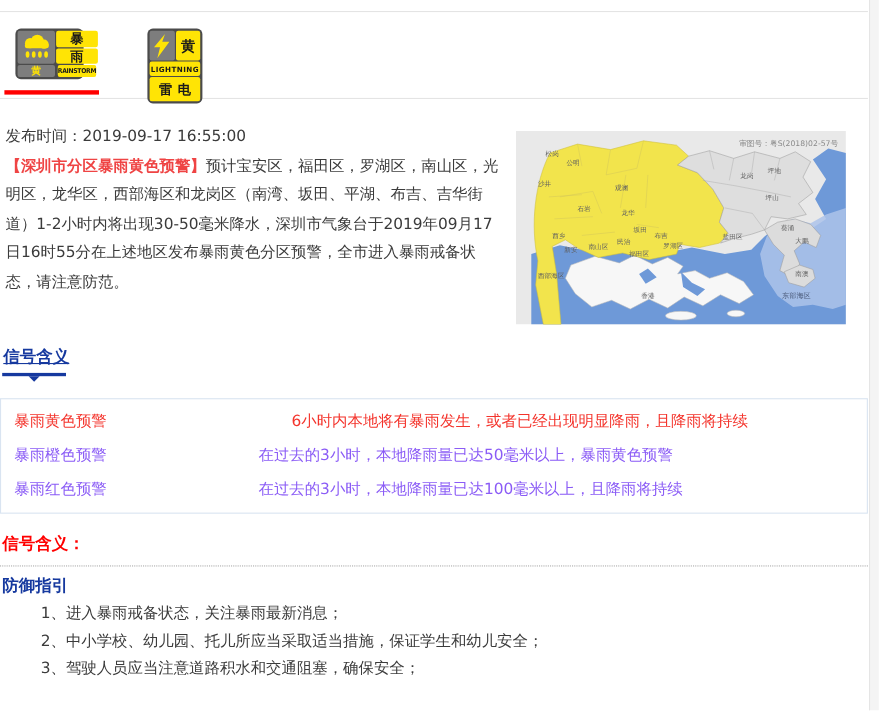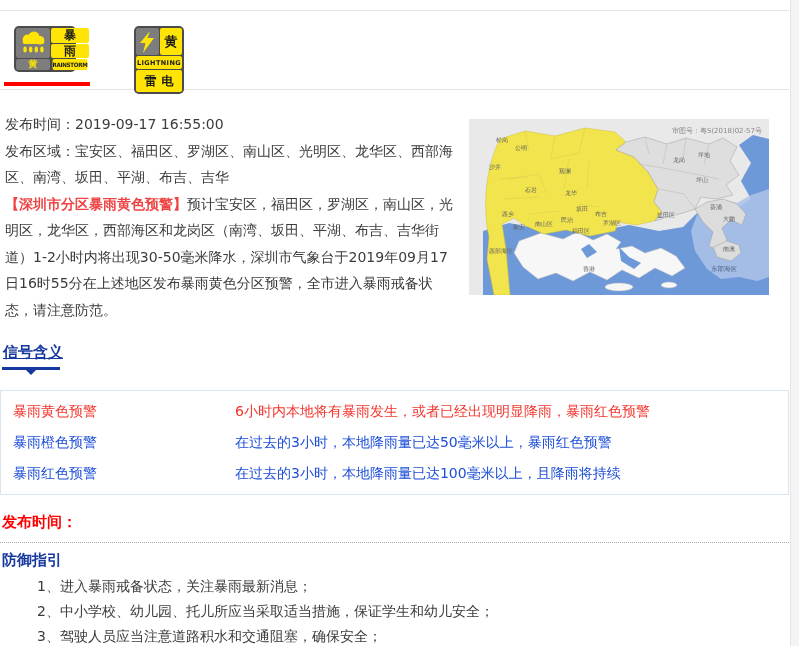--- a/index.html
+++ b/index.html
@@ -36,24 +36,24 @@
   .intro-text p { margin:0; }
   .headline { color:#ef4444; font-weight:bold; }
   .map-wrap { width:300px; height:176px; margin-left:10px; margin-top:8px; }
   .map-wrap svg { display:block; }
 
   
   .sec-title { color:#16399f; font-weight:bold; font-size:15px; margin:20px 0 0 3px;text-decoration:underline; }
   .sec-underline { width:58px; height:3px; background:#16399f; margin:5px 0 0 2px; }
   .sec-tri { width:0; height:0; border-left:5px solid transparent; border-right:5px solid transparent; border-top:5px solid #16399f; margin-left:26px; }
   .sig-table { border:1px solid #d9e4f1; margin-top:15px; padding:5px 0; }
-  .sig-row { display:flex; font-size:14px; line-height:27px; color:#1d4ed8; padding:2px 0; }
+  .sig-row { display:flex; font-size:14px; line-height:27px; color:#8b5cf6; padding:2px 0; }
   .sig-name { width:234px; padding-left:12px; }
   .sig-desc { flex:1; }
-  .sig-row.highlight { color:#f4342c; }
+  .sig-row.highlight { color:#f4342c;gap:30px; }
 
   
   .special { color:#ff0000; font-weight:bold; font-size:15px; margin:18px 0 0 2px; }
   .dotted { border-top:1px dotted #ababab; margin-top:10px; }
   .guide-title { color:#16399f; font-weight:bold; font-size:15px; margin:8px 0 0 2px; }
   .guide-list { margin:4px 0 0 2px; font-size:14px; color:#3b3b3b; }
   .guide-item { line-height:25px;margin-left:35px; }
   .map-label { font-size:6px; fill:#5f5f5f; }
   .map-label-sea { font-size:6.5px; fill:#4f5f7f; }
 </style>
@@ -103,21 +103,20 @@
           <div class="sign-cell bg-yellow l-cn">雷电</div>
         </div>
       </div>
     </div>
 
     <div class="rule"></div>
 
     <div class="intro-row">
       <div class="intro-text">
         <p>发布时间：2019-09-17 16:55:00</p>
-        <p>发布区域：宝安区、福田区、罗湖区、南山区、光明区、龙华区、西部海区、南湾、坂田、平湖、布吉、吉华</p>
         <p><span class="headline">【深圳市分区暴雨黄色预警】</span><span>预计宝安区，福田区，罗湖区，南山区，光明区，龙华区，西部海区和龙岗区（南湾、坂田、平湖、布吉、吉华街道）1-2小时内将出现30-50毫米降水，深圳市气象台于2019年09月17日16时55分在上述地区发布暴雨黄色分区预警，全市进入暴雨戒备状态，请注意防范。</span></p>
       </div>
 
       <div class="map-wrap">
         <svg width="300" height="176" viewBox="0 0 300 176">
           <rect width="300" height="176" fill="#e9e9e9"></rect>
 
           <path fill="#6e99d8" d="M14,112 L40,104 L70,110 L100,104 L130,112 L160,106 L190,112 L214,108 L226,96 L236,88 L252,84 L270,88 L282,80 L272,62 L282,44 L270,26 L284,16 L300,20 L300,176 L14,176 Z"></path>
 
           <path fill="#adc3ea" opacity="0.85" d="M300,70 L282,76 L268,84 L252,80 L238,86 L228,96 L222,112 L226,132 L238,150 L252,160 L270,158 L288,162 L300,158 Z"></path>
@@ -166,33 +165,33 @@
       </div>
     </div>
 
     <div class="sec-title">信号含义</div>
     <div class="sec-underline"></div>
     <div class="sec-tri"></div>
 
     <div class="sig-table">
       <div class="sig-row highlight">
         <div class="sig-name">暴雨黄色预警</div>
-        <div class="sig-desc">6小时内本地将有暴雨发生，或者已经出现明显降雨，暴雨红色预警</div>
+        <div class="sig-desc">6小时内本地将有暴雨发生，或者已经出现明显降雨，且降雨将持续</div>
       </div>
       <div class="sig-row">
         <div class="sig-name">暴雨橙色预警</div>
-        <div class="sig-desc">在过去的3小时，本地降雨量已达50毫米以上，暴雨红色预警</div>
+        <div class="sig-desc">在过去的3小时，本地降雨量已达50毫米以上，暴雨黄色预警</div>
       </div>
       <div class="sig-row">
         <div class="sig-name">暴雨红色预警</div>
         <div class="sig-desc">在过去的3小时，本地降雨量已达100毫米以上，且降雨将持续</div>
       </div>
     </div>
 
-    <div class="special">发布时间：</div>
+    <div class="special">信号含义：</div>
     <div class="dotted"></div>
     <div class="guide-title">防御指引</div>
     <div class="guide-list">
       <div class="guide-item">1、进入暴雨戒备状态，关注暴雨最新消息；</div>
       <div class="guide-item">2、中小学校、幼儿园、托儿所应当采取适当措施，保证学生和幼儿安全；</div>
       <div class="guide-item">3、驾驶人员应当注意道路积水和交通阻塞，确保安全；</div>
 
     </div>
 
   </div>

